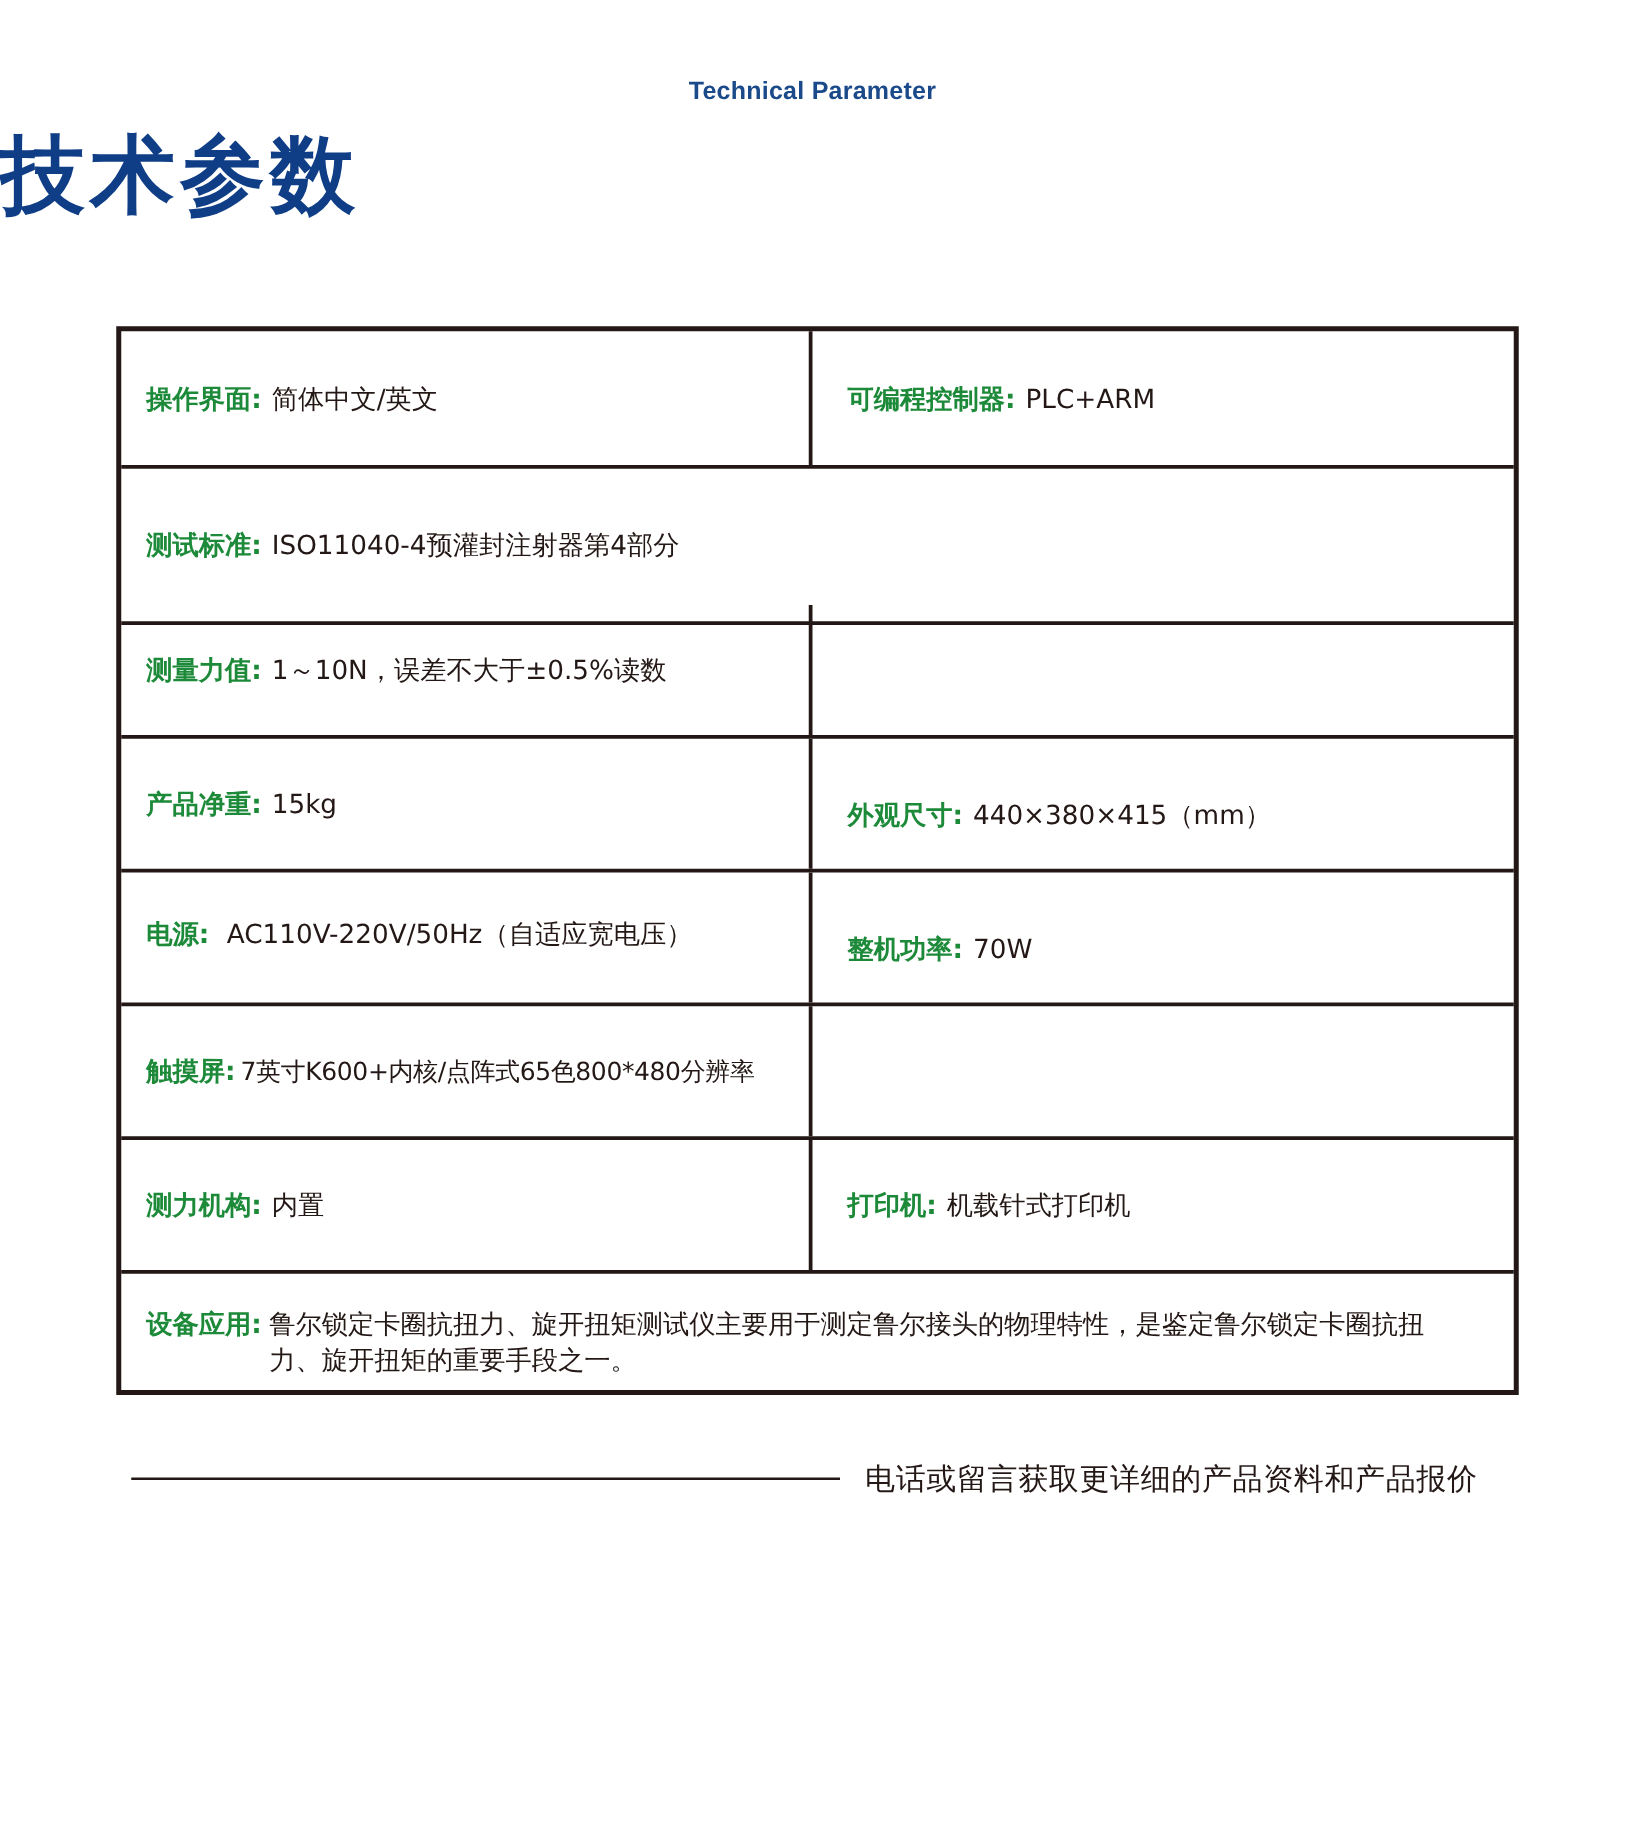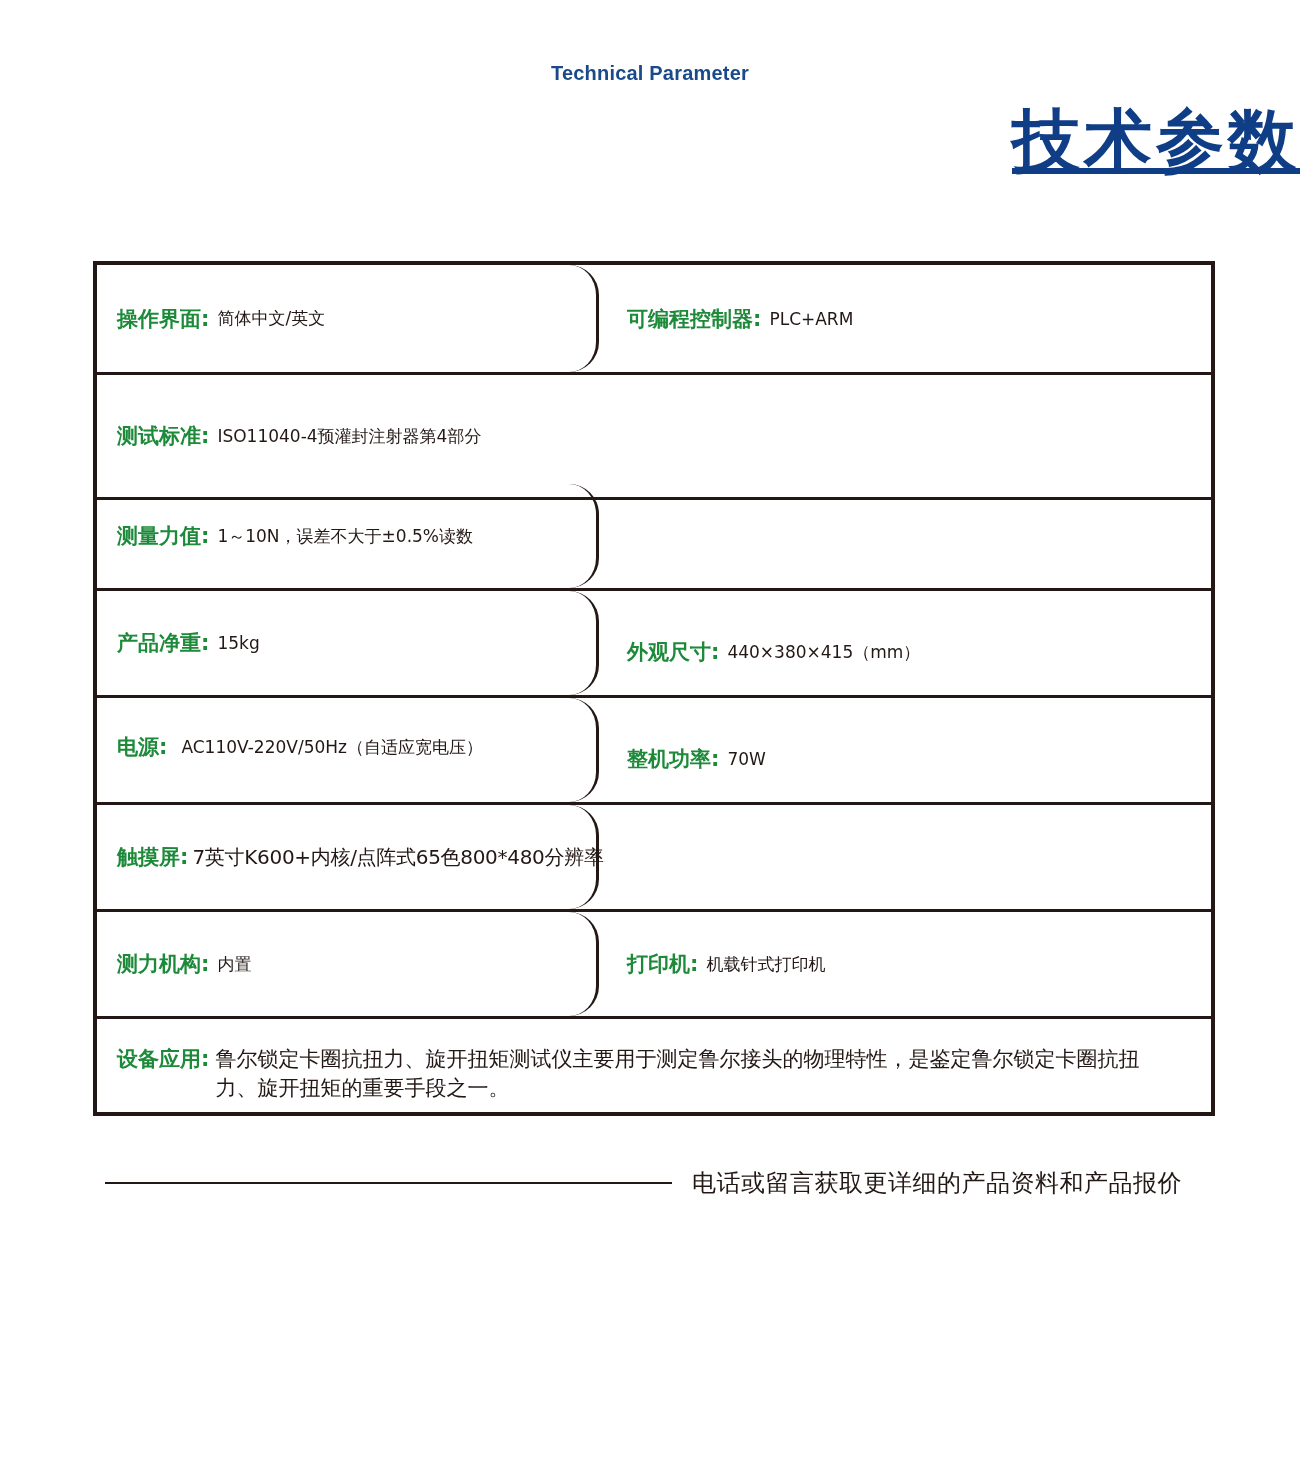--- a/index.html
+++ b/index.html
@@ -25,28 +25,27 @@
       font-size: 20px;
       font-weight: 600;
       color: #1b4a8a;
       letter-spacing: 0.2px;
     }
     .title {
       position: absolute;
       top: 98px;
       left: 0;
       width: 1300px;
-      text-align: right;
+      text-align: left;
       font-family: "DejaVu Sans", sans-serif;
       font-size: 68px;
       font-weight: 900;
       color: #0f3e86;
       letter-spacing: 4px;
       line-height: 86px;
-      text-decoration: underline;
     }
     .spec-table {
       position: absolute;
       left: 93px;
       top: 261px;
       width: 1122px;
       height: 855px;
       box-sizing: border-box;
       border: 4px solid #231815;
     }
@@ -63,39 +62,38 @@
       position: relative;
       box-sizing: border-box;
       height: 100%;
       display: flex;
       align-items: center;
       padding-left: 20px;
       font-size: 21px;
       white-space: nowrap;
     }
     .cell.left {
-      width: 502px;
+      width: 553px;
       border-right: 3px solid #231815;
-      border-radius: 30px;
     }
     .cell.right {
       width: 561px;
       padding-left: 28px;
     }
     .cell.full {
       width: 1114px;
     }
     .label {
       color: #1d8a3a;
       font-weight: 700;
       font-size: 21px;
     }
     .value {
       color: #231815;
-      font-size: 17px;
+      font-size: 21px;
       margin-left: 8px;
     }
     .cell.lower { padding-top: 18px; }
     .cell.upper { padding-bottom: 6px; }
     .app-cell {
       align-items: flex-start;
       padding-top: 26px;
     }
     .app-wrap {
       display: flex;

